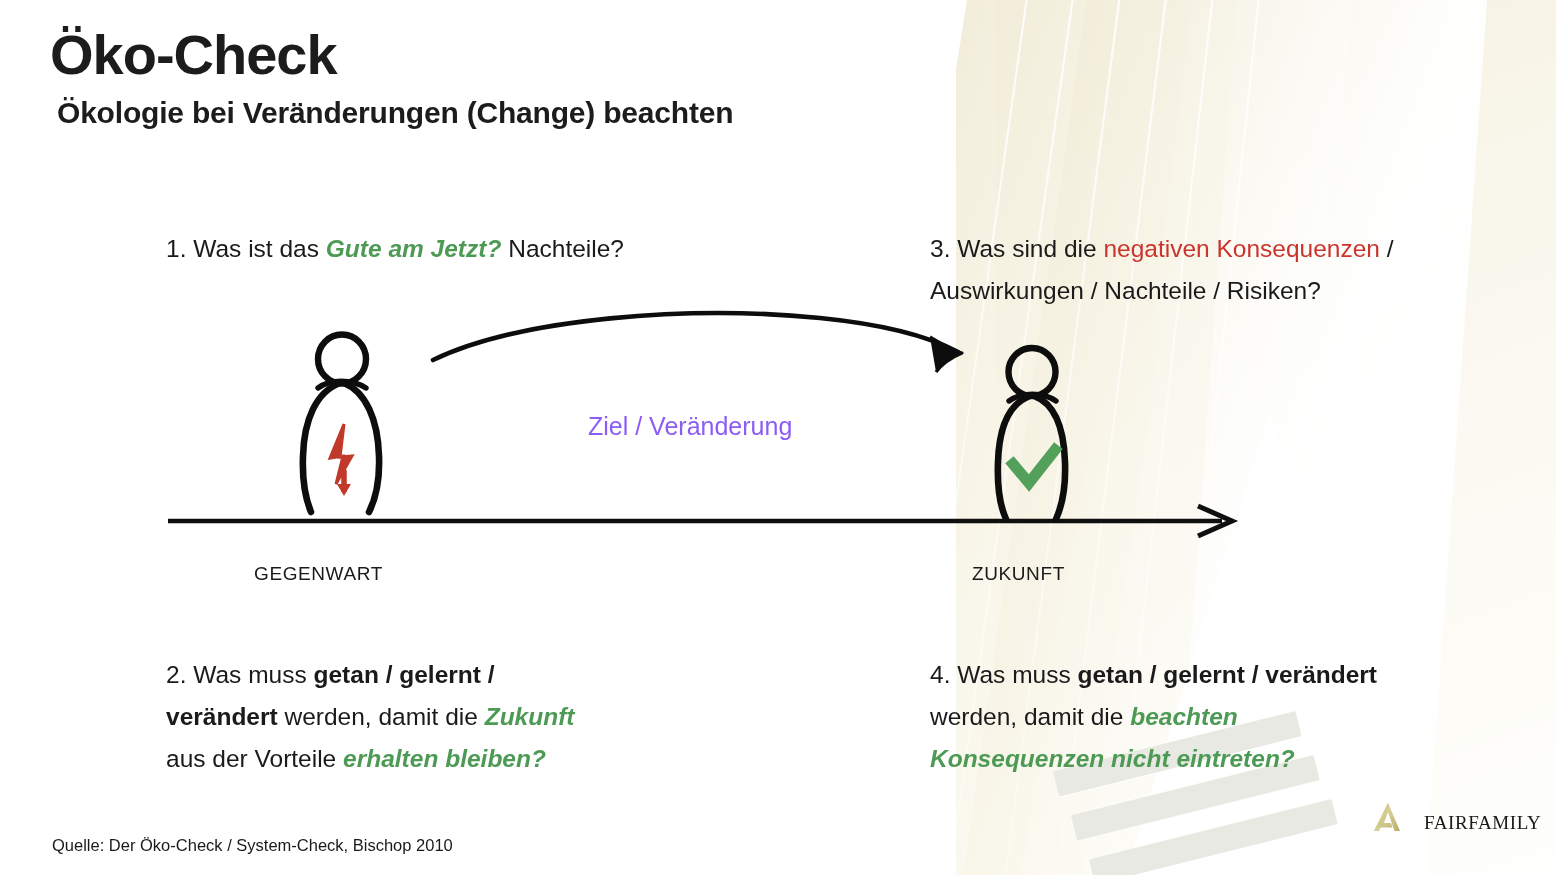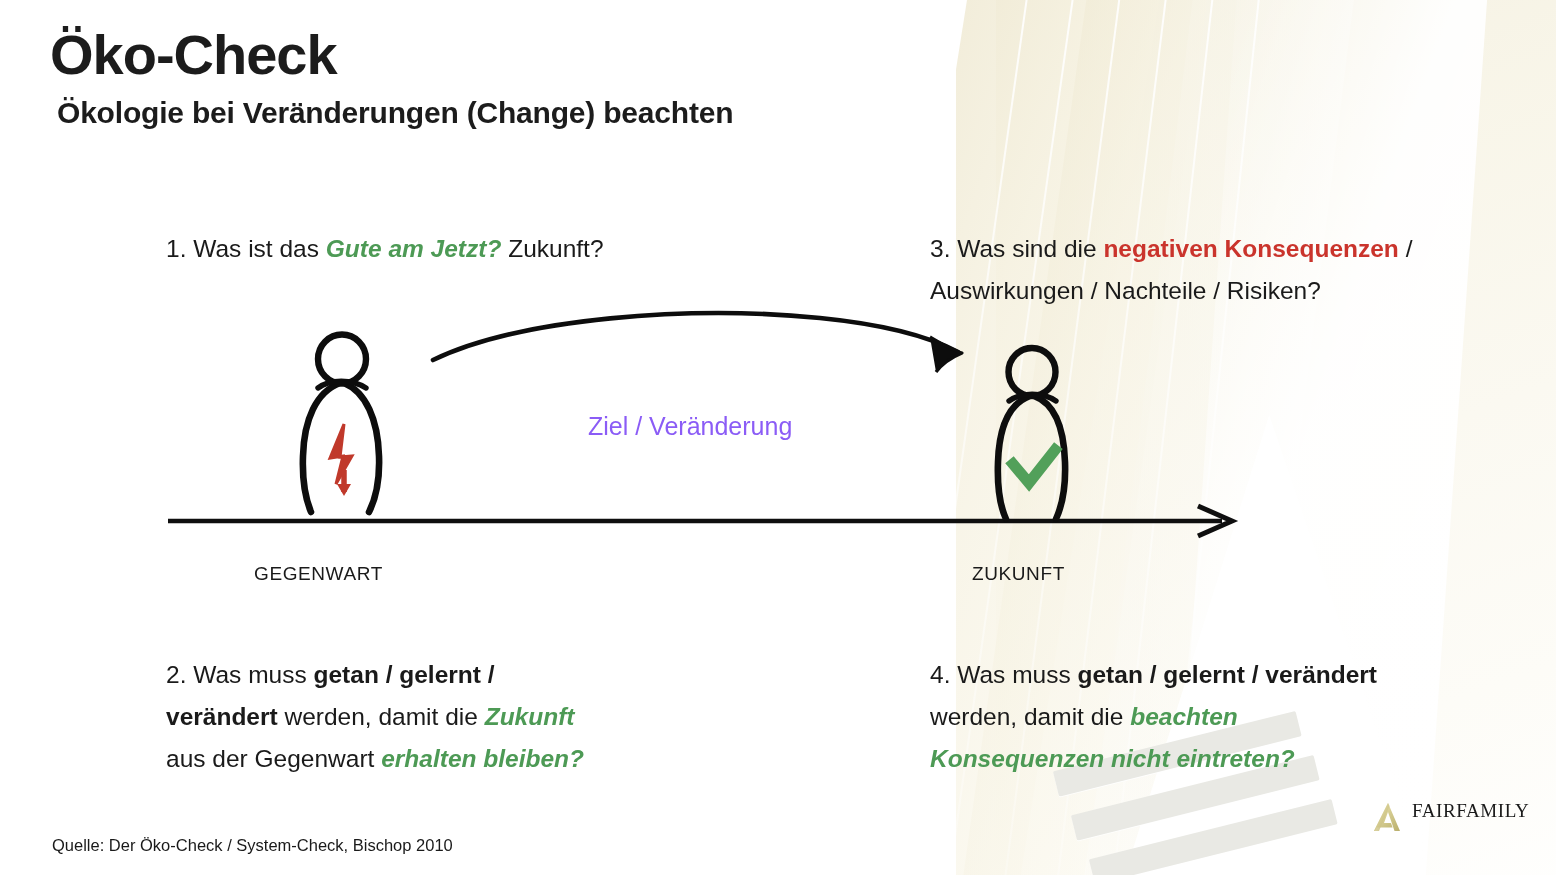--- a/index.html
+++ b/index.html
@@ -59,21 +59,21 @@
   }
   .subtitle {
     position:absolute; left:50px; top:96px;
     font-size:30px; font-weight:bold; color:#1c1c1c; letter-spacing:-.2px;margin-left:7px;
   }
 
   
   .q { position:absolute; font-size:24.5px; line-height:1.72; color:#1a1a1a; }
   .q .b  { font-weight:bold; }
   .q .gr { color:#4d9a55; font-weight:bold;font-style:italic; }
-  .q .rd { color:#ca342c; font-weight:bold; }
+  .q .rd { color:#ca342c; font-weight:normal; }
   .q-1 { left:166px;  top:228px;  width:620px; }
   .q-3 { left:930px;  top:228px;  width:600px; }
   .q-2 { left:166px;  top:654px;  width:430px; }
   .q-4 { left:930px;  top:654px;  width:450px; }
 
   
   .diagram { position:absolute; left:0; top:0; width:1556px; height:875px; pointer-events:none; }
 
   .tl-label {
     position:absolute; font-size:27px; color:#1a1a1a; letter-spacing:.6px;
@@ -83,21 +83,21 @@
   .tl-label.z { left:972px; top:544px; }
 
   .arrow-caption {
     position:absolute; left:588px; top:412px; font-size:25px; color:#8b5cf6;
   }
 
   
   .source {
     position:absolute; left:52px; top:836px; font-size:16.5px; color:#1a1a1a;
   }
-  .logo { position:absolute; left:1373px; top:800px; display:flex; align-items:flex-start; gap:9px; }
+  .logo { position:absolute; left:1373px; top:800px; display:flex; align-items:flex-end; gap:21px; }
   .logo-word {
     font-family:"Liberation Serif", serif; font-size:19px; letter-spacing:.6px; color:#1a1a1a;
   }
 </style>
 </head>
 <body>
 
 <div class="slide">
 
   <div class="bg-layer">
@@ -119,31 +119,31 @@
     <div class="bg-bar bg-bar1"></div>
     <div class="bg-bar bg-bar2"></div>
     <div class="bg-bar bg-bar3"></div>
   </div>
 
   <div class="title">Öko-Check</div>
   <div class="subtitle">Ökologie bei Veränderungen (Change) beachten</div>
 
   <div class="q q-1">
     <span>1.</span>
-    <span>Was ist das </span><span class="gr">Gute am Jetzt?</span><span> Zukunft?</span>
+    <span>Was ist das </span><span class="gr">Gute am Jetzt?</span><span> Nachteile?</span>
   </div>
 
   <div class="q q-3">
     <span>3.</span>
     <span>Was sind die </span><span class="rd">negativen Konsequenzen</span><span> / Auswirkungen / Nachteile / Risiken?</span>
   </div>
 
   <div class="q q-2">
     <span>2.</span>
-    <span>Was muss </span><span class="b">getan / gelernt / verändert</span><span> werden, damit die </span><span class="gr">Zukunft</span><span> aus der Gegenwart </span><span class="gr">erhalten bleiben?</span>
+    <span>Was muss </span><span class="b">getan / gelernt / verändert</span><span> werden, damit die </span><span class="gr">Zukunft</span><span> aus der Vorteile </span><span class="gr">erhalten bleiben?</span>
   </div>
 
   <div class="q q-4">
     <span>4.</span>
     <span>Was muss </span><span class="b">getan / gelernt / verändert</span><span> werden, damit die </span><span class="gr">beachten Konsequenzen nicht eintreten?</span>
   </div>
 
   <svg class="diagram" viewBox="0 0 1556 875">
 
     <g>

